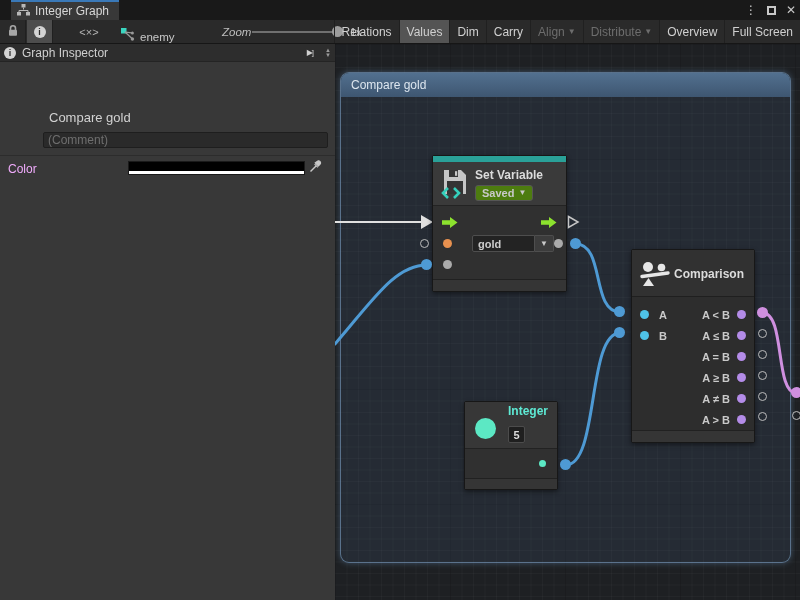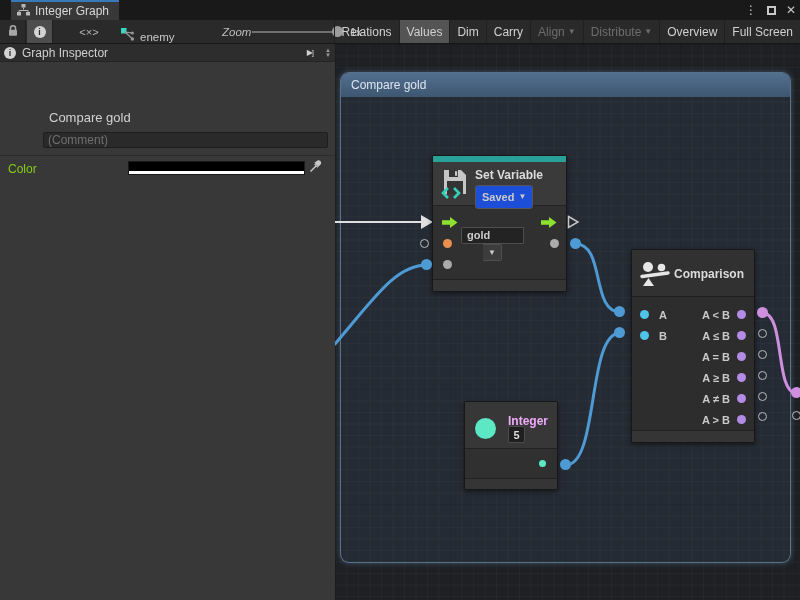--- a/index.html
+++ b/index.html
@@ -44,21 +44,21 @@
   .info-circle { width:12px; height:12px; border-radius:50%; background:#d4d4d4; color:#2d2d2d;
                  font-size:9px; font-weight:bold; display:inline-flex; align-items:center; justify-content:center; }
   .dock-icon { font-size:8px; color:#cfcfcf; letter-spacing:-1px; }
   .spin { display:flex; flex-direction:column; line-height:5px; font-size:6px; color:#9a9a9a; margin-left:6px; }
   .graph-title { position:absolute; left:49px; top:66px; font-size:13px; color:#d2d2d2; }
   .comment-field { position:absolute; left:43px; top:88px; width:285px; height:16px; background:#2a2a2a;
                    border:1px solid #1e1e1e; border-radius:2px; color:#b9b9b9; font-size:12px; padding:0 4px;
                    font-family:"Liberation Sans",sans-serif; }
   .comment-field::placeholder { color:#6e6e6e; }
   .panel-sep { position:absolute; left:0; top:111px; width:335px; height:1px; background:#2c2c2c; }
-  .color-label { position:absolute; left:8px; top:118px; font-size:12px; color:#84cc16; }
+  .color-label { position:absolute; left:8px; top:118px; font-size:12px; color:#f0abfc; }
   .color-swatch { position:absolute; left:128px; top:117px; width:177px; height:14px; border:1px solid #1a1a1a; }
   .color-main { width:100%; height:9px; background:#000000; }
   .color-alpha { width:100%; height:3px; background:#ffffff; }
   .eyedrop-btn { position:absolute; left:307px; top:116px; width:16px; height:16px; display:flex;
                  align-items:center; justify-content:center; }
 
   
   .canvas { position:absolute; left:335px; top:44px; width:465px; height:556px; background-color:#1e2023;
             background-image:
               linear-gradient(rgba(0,0,0,0.25) 1px, transparent 1px),
@@ -81,44 +81,44 @@
   .node-footer { margin-top:auto; height:12px; background:#353535; border-top:1px solid #212121; }
   .port { border-radius:50%; display:inline-block; flex:none; }
   .p9 { width:9px; height:9px; }
   .p7 { width:7px; height:7px; }
 
   
   .sv-node { left:97px; top:111px; width:135px; height:137px; }
   .sv-bar { height:6px; background:#2aa198; flex:none; }
   .sv-head { position:relative; height:44px; background:#3a3a3a; border-bottom:1px solid #232323; flex:none; }
   .sv-title { position:absolute; left:42px; top:6px; font-size:12px; color:#dcdcdc; }
-  .sv-dd { position:absolute; left:42px; top:23px; height:24px; padding:0 6px; background:#1d4ed8;
+  .sv-dd { position:absolute; left:42px; top:23px; height:16px; padding:0 6px; background:#4d7c0f;
            border:1px solid #565656; border-radius:3px; color:#c9c9c9; font-size:11px;
            display:flex; align-items:center; gap:4px; }
   .sv-row { height:21px; display:flex; align-items:center; }
   .sv-row1 { margin-top:6px; justify-content:space-between; padding:0 9px; }
-  .gold-dd { display:flex; align-items:center; margin-left:9px;flex-direction:column; }
+  .gold-dd { display:flex; align-items:center; margin-left:20px; }
   .gold-field { width:63px; height:17px; background:#232323; border:1px solid #4e4e4e; border-radius:2px 0 0 2px;
                 color:#cccccc; font-size:11px; display:flex; align-items:center; padding:0 5px; }
   .gold-btn { width:19px; height:17px; background:#3c3c3c; border:1px solid #4e4e4e; border-left:none;
               border-radius:0 2px 2px 0; color:#c9c9c9; font-size:8px; display:flex; align-items:center; justify-content:center; }
 
   
   .cmp-node { left:296px; top:205px; width:124px; height:194px; background:#2d2d2d; }
   .cmp-head { position:relative; height:47px; background:#313131; border-bottom:1px solid #1f1f1f; flex:none; }
   .cmp-title { position:absolute; left:42px; top:17px; font-size:12px; color:#dcdcdc; }
   .cmp-rows { padding-top:7px; }
   .cmp-row { height:21px; display:flex; align-items:center; padding:0 8px; font-size:11px; color:#c9c9c9; }
   .cmp-in { display:flex; align-items:center; gap:10px; }
   .cmp-out { margin-left:auto; display:flex; align-items:center; gap:7px; }
 
   
   .int-node { left:129px; top:357px; width:94px; height:89px; }
   .int-head { position:relative; height:47px; background:#373737; border-bottom:1px solid #222222; flex:none; }
-  .int-title { position:absolute; left:43px; top:12px; font-size:12px; color:#f0abfc; }
+  .int-title { position:absolute; left:43px; top:2px; font-size:12px; color:#5eead4; }
   .int-val { position:absolute; left:43px; top:24px; width:17px; height:17px; background:#1f1f1f;
              border:1px solid #4c4c4c; border-radius:2px; color:#dddddd; font-size:11px;
              display:flex; align-items:center; justify-content:center; }
   .int-circle { position:absolute; left:10px; top:16px; width:21px; height:21px; border-radius:50%; background:#5ce8c4; }
   .int-body { height:30px; display:flex; align-items:center; justify-content:flex-end; padding-right:11px; }
 
   
   .xport { position:absolute; border-radius:50%; }
   .xdot { width:11px; height:11px; }
   .xcircle { width:9px; height:9px; border:1.5px solid #bcbcbc; background:transparent; }

